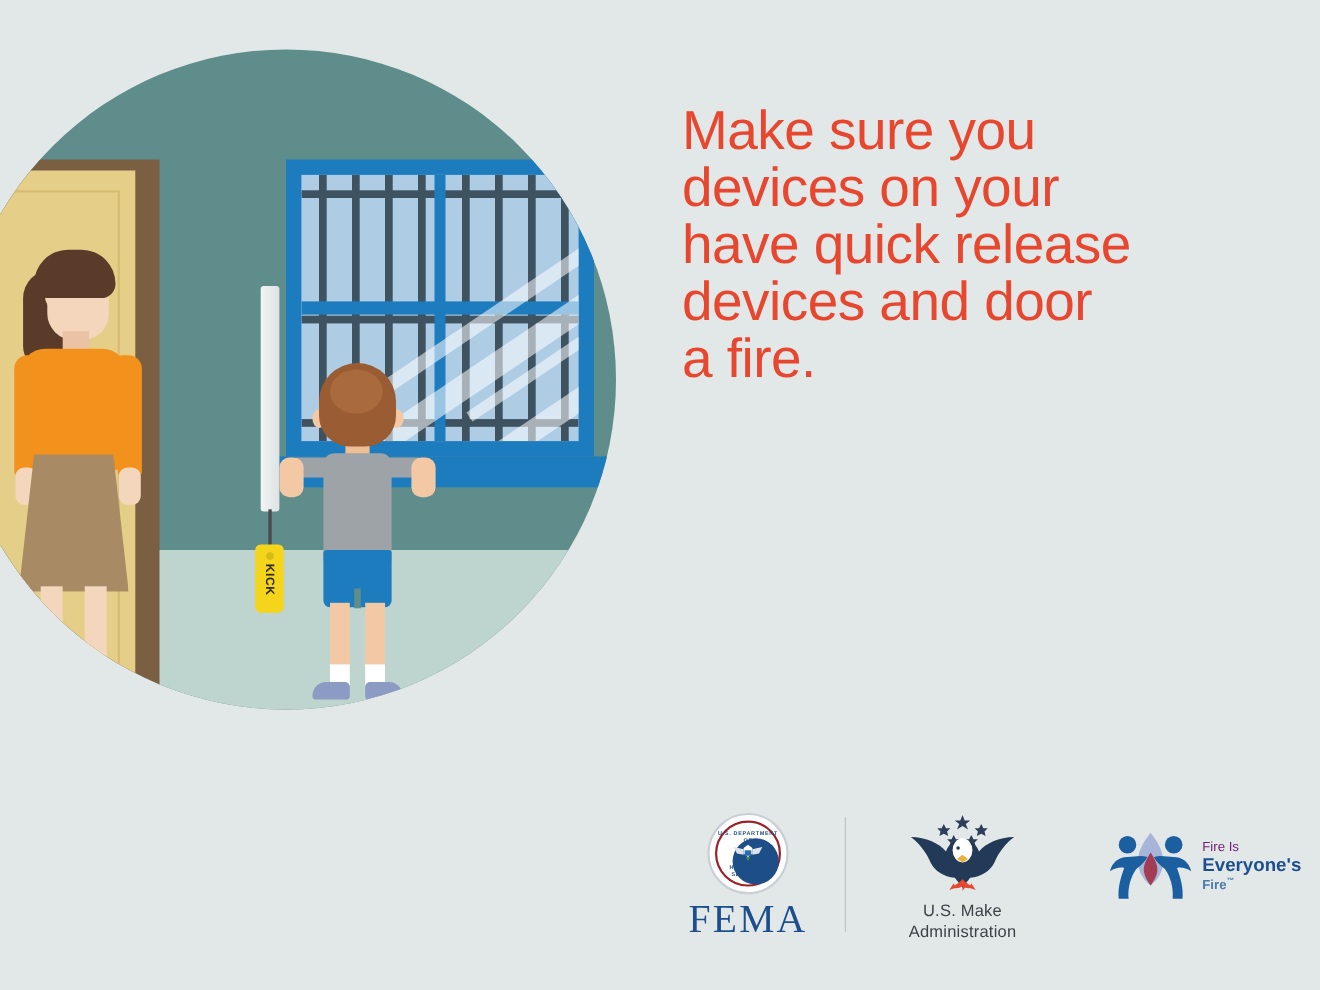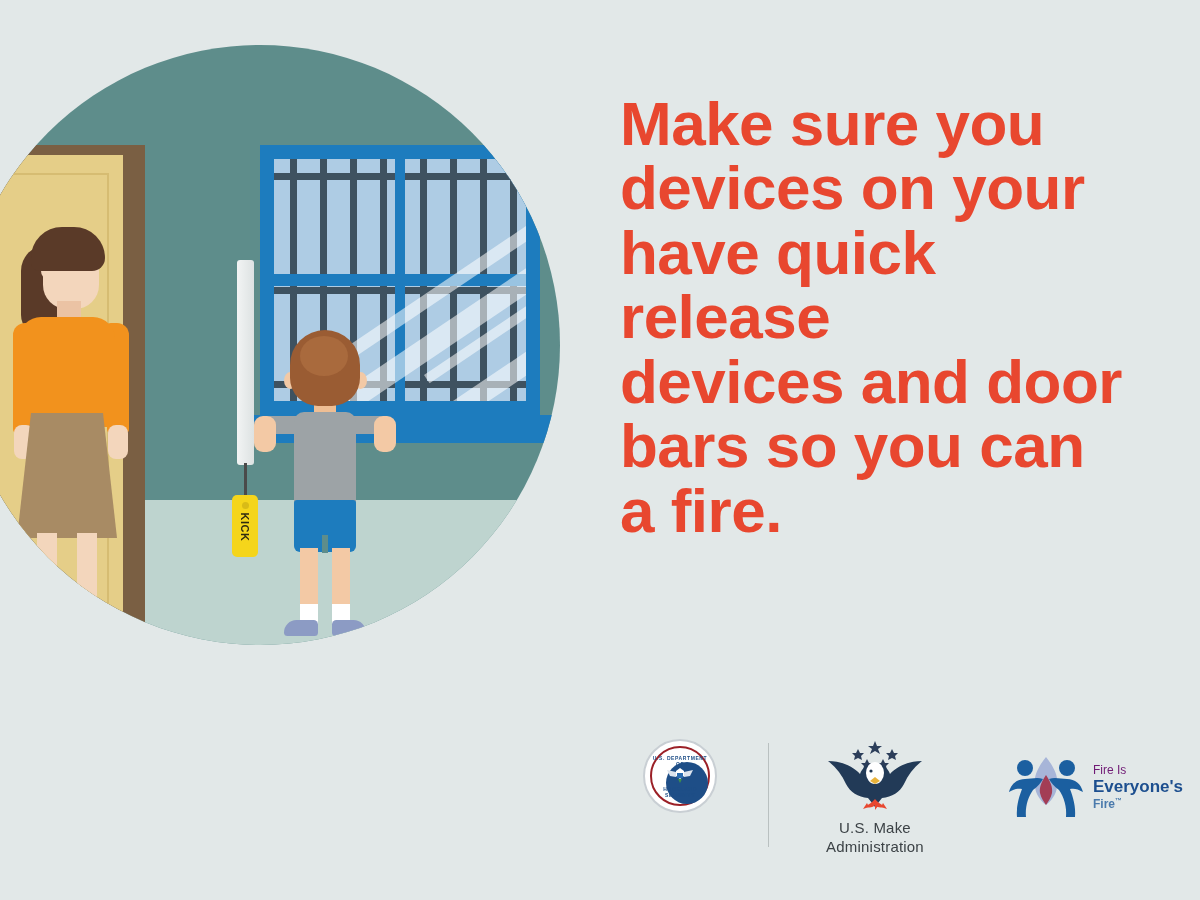--- a/index.html
+++ b/index.html
@@ -303,22 +303,22 @@
   }
   .b-shoe-l { left:24px; border-radius:14px 5px 4px 4px; }
   .b-shoe-r { left:72px; border-radius:5px 14px 4px 4px; }
 
   
   .headline {
     position:absolute;
     left:620px; top:92px;
     width:520px;
     color:#E8472F;
-    font-size:62px;
-    font-weight:bold;
+    font-size:50px;
+    font-weight:normal;
     line-height:1.04;
     letter-spacing:-0.5px;
   }
   .headline .hl-line { display:block; }
 
   
   .logo-row {
     position:absolute;
     left:600px; top:735px;
     width:580px; height:130px;
@@ -488,41 +488,41 @@
       <div class="b-shoe-r"></div>
     </div>
 
   </div>
 
   <div class="headline">
     <span class="hl-line">Make sure you</span>
     <span class="hl-line">devices on your</span>
     <span class="hl-line">have quick release</span>
     <span class="hl-line">devices and door</span>
-    <span class="hl-line">bars so you can</span>
     <span class="hl-line">a fire.</span>
   </div>
 
   <div class="logo-row">
 
     <div class="logo-fema">
       <div class="dhs-seal">
         <div class="dhs-ring">
           <div class="dhs-arc-top">U.S. DEPARTMENT OF</div>
           <div class="dhs-inner"></div>
           <svg class="dhs-eagle" viewBox="0 0 30 24">
             <path d="M15 3 L19 6 L19 11 L15 14 L11 11 L11 6 Z" fill="#FFFFFF"></path>
             <path d="M11 7 L2 5 L5 11 L11 12 Z" fill="#DCE4EE"></path>
             <path d="M19 7 L28 5 L25 11 L19 12 Z" fill="#DCE4EE"></path>
             <rect x="12" y="8" width="6" height="5" fill="#2B6CB0"></rect>
             <path d="M13 14 L17 14 L15 18 Z" fill="#3F8F4B"></path>
           </svg>
           <div class="dhs-arc-bot">HOMELAND SECURITY</div>
         </div>
       </div>
+      <div class="fema-word">FEMA</div>
     </div>
 
     <div class="logo-divider"></div>
 
     <div class="logo-usfa">
       <svg class="usfa-mark" viewBox="0 0 130 78">
         <g fill="#2C3E5A">
           <polygon points="65,4 67,9 72,9 68,12 70,17 65,14 60,17 62,12 58,9 63,9"></polygon>
           <polygon points="48,12 50,16 54,16 51,19 52,23 48,21 44,23 45,19 42,16 46,16"></polygon>
           <polygon points="82,12 84,16 88,16 85,19 86,23 82,21 78,23 79,19 76,16 80,16"></polygon>

